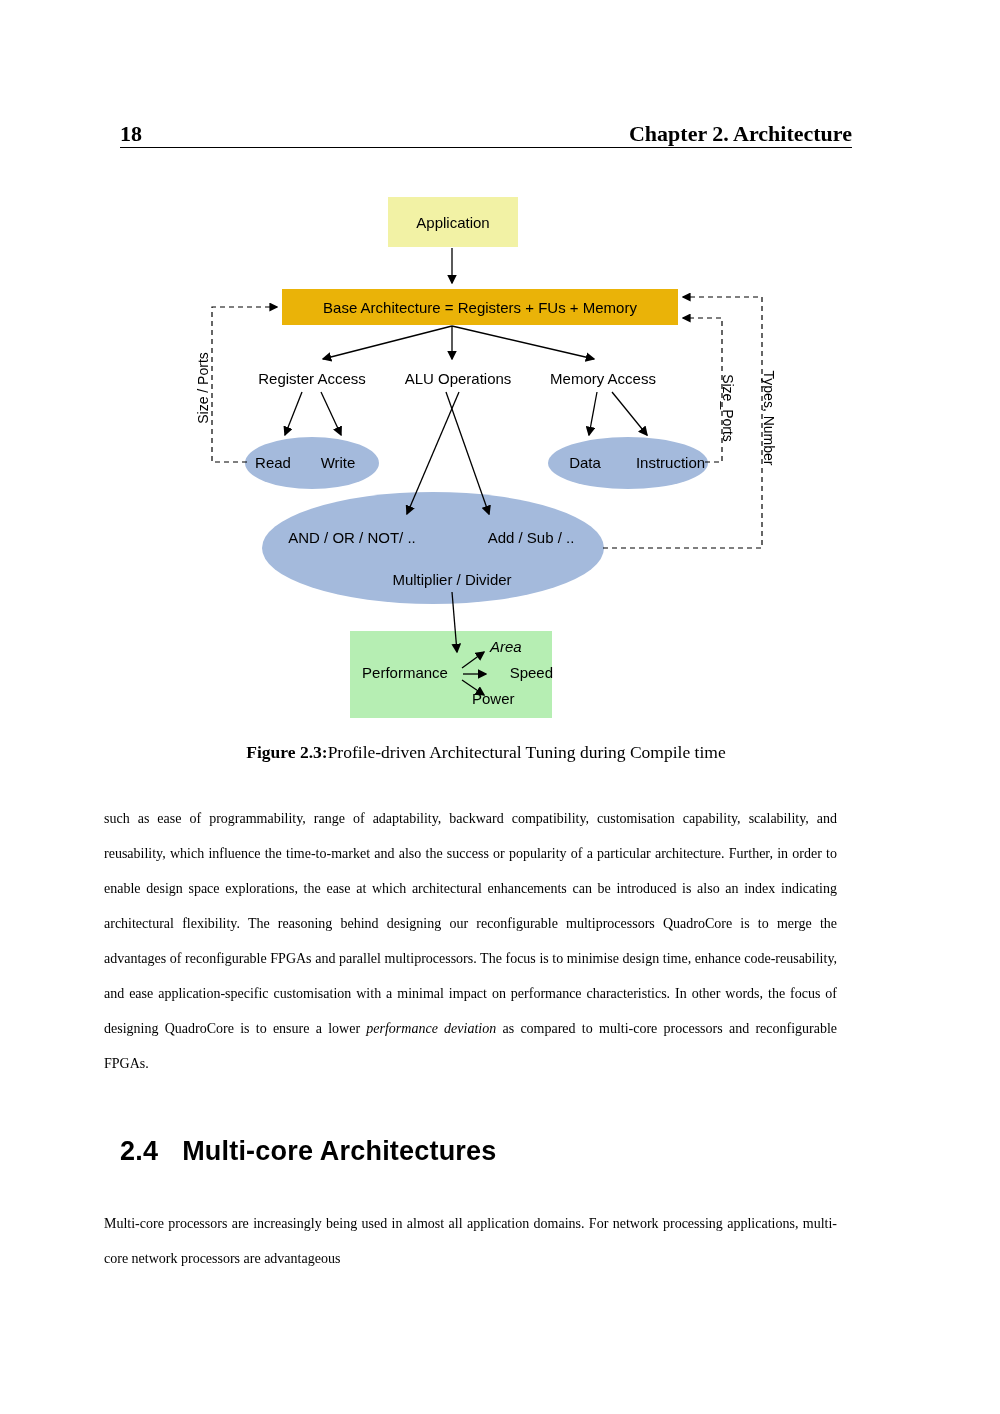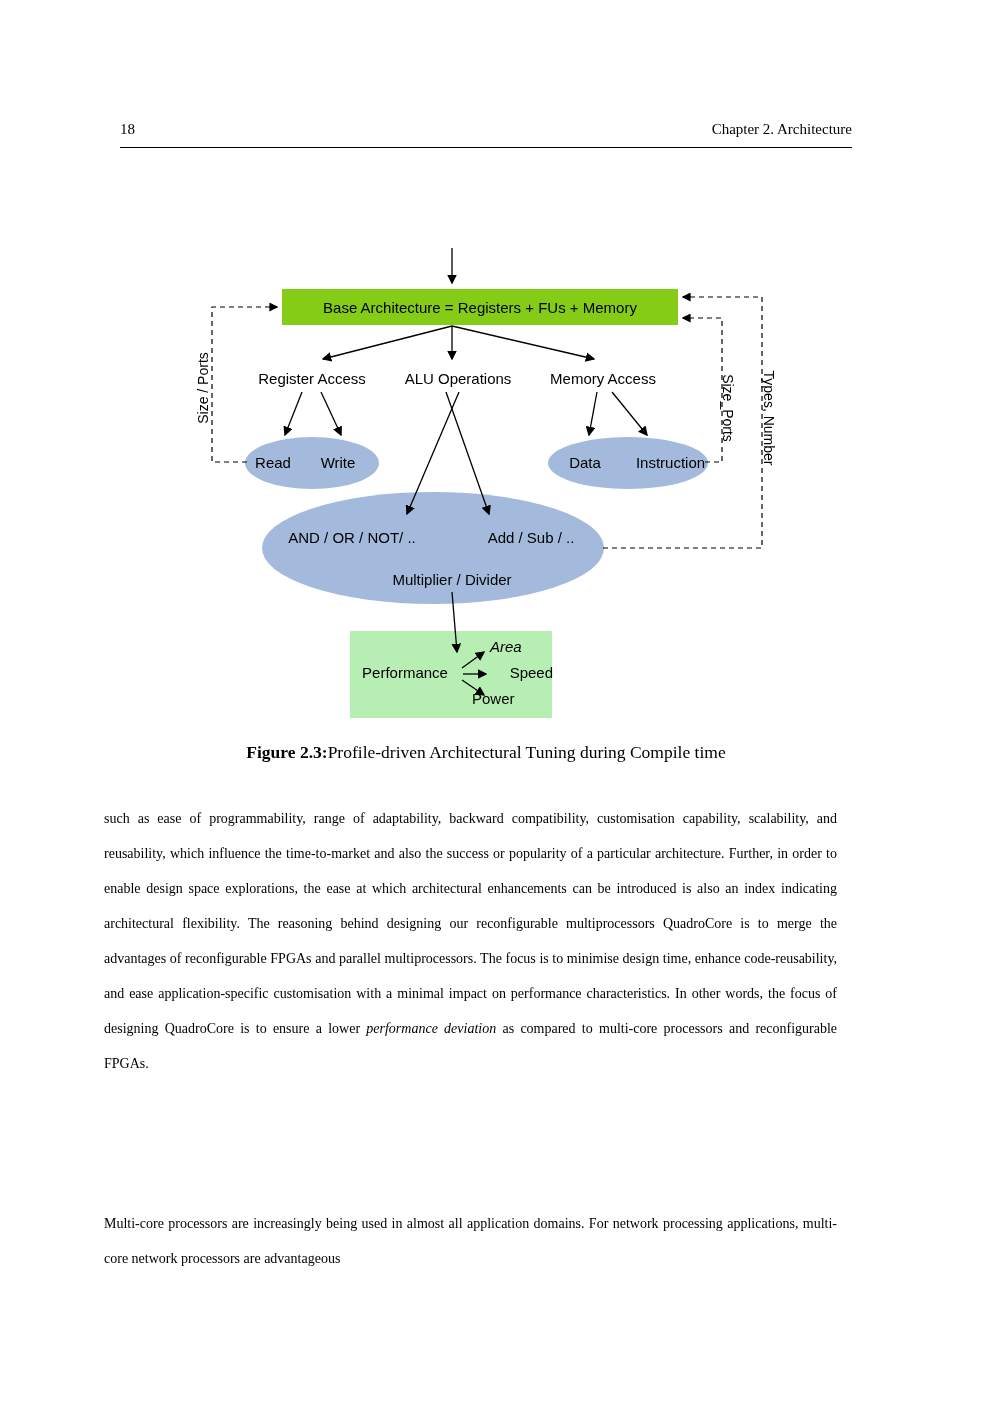--- a/index.html
+++ b/index.html
@@ -7,21 +7,21 @@
   body {
     width:1000px; height:1414px; position:relative; overflow:hidden;
     font-family:"Liberation Serif", serif; color:#000;
   }
   .page { position:absolute; inset:0; background:#ffffff; }
 
   
   .running-head {
     position:absolute; top:121px; left:120px; width:732px;
     display:flex; justify-content:space-between; align-items:flex-end;
-    font-weight:normal; font-size:15px;
+    font-weight:bold; font-size:22px;
   }
   .header-rule {
     position:absolute; top:147px; left:120px; width:732px; height:0;
     border-top:1.6px solid #000;
   }
 
   
   .diagram { position:absolute; left:0; top:0; width:1000px; height:740px; }
   .dg-text {
     position:absolute; font-family:"Liberation Sans", sans-serif;
@@ -69,22 +69,23 @@
 <div class="page">
 
   <div class="running-head">
     <span>18</span>
     <span>Chapter 2. Architecture</span>
   </div>
   <div class="header-rule"></div>
 
   <div class="diagram">
 
+    <div class="dg-box" style="left: 388px; top: 197px; width: 130px; height: 50px; background-color: rgb(242, 242, 165);">Application</div>
 
-    <div class="dg-box" style="left: 282px; top: 289px; width: 396px; height: 36px; background-color: #84cc16;">Base Architecture = Registers + FUs + Memory</div>
+    <div class="dg-box" style="left: 282px; top: 289px; width: 396px; height: 36px; background-color: #eab308;">Base Architecture = Registers + FUs + Memory</div>
 
     <div class="dg-text" style="left:240px; top:368px; width:144px;">Register Access</div>
     <div class="dg-text" style="left:386px; top:368px; width:144px;">ALU Operations</div>
     <div class="dg-text" style="left:531px; top:368px; width:144px;">Memory Access</div>
 
     <div class="dg-ellipse" style="left: 245px; top: 437px; width: 134px; height: 52px; background-color: rgb(164, 186, 220);"></div>
     <div class="dg-ellipse" style="left: 548px; top: 437px; width: 160px; height: 52px; background-color: rgb(164, 186, 220);"></div>
     <div class="dg-ellipse" style="left: 262px; top: 492px; width: 342px; height: 112px; background-color: rgb(164, 186, 220);"></div>
 
     <div class="dg-text" style="left:248px; top:452px; width:50px;">Read</div>
@@ -134,16 +135,17 @@
       </g>
     </svg>
   </div>
 
   <div class="caption">
     <span class="cap-label">Figure 2.3:</span><span>Profile-driven Architectural Tuning during Compile time</span>
   </div>
 
   <p class="para para-1"><span>such as ease of programmability, range of adaptability, backward compatibility, customisation capability, scalability, and reusability, which influence the time-to-market and also the success or popularity of a particular architecture. Further, in order to enable design space explorations, the ease at which architectural enhancements can be introduced is also an index indicating architectural flexibility. The reasoning behind designing our reconfigurable multiprocessors QuadroCore is to merge the advantages of reconfigurable FPGAs and parallel multiprocessors. The focus is to minimise design time, enhance code-reusability, and ease application-specific customisation with a minimal impact on performance characteristics. In other words, the focus of designing QuadroCore is to ensure a lower </span><em>performance deviation</em><span> as compared to multi-core processors and reconfigurable FPGAs.</span></p>
 
+  <h2 class="section-heading"><span class="sec-num">2.4</span><span>Multi-core Architectures</span></h2>
 
   <p class="para para-2">Multi-core processors are increasingly being used in almost all application domains. For network processing applications, multi-core network processors are advantageous</p>
 
 </div>
 
 </body></html>

